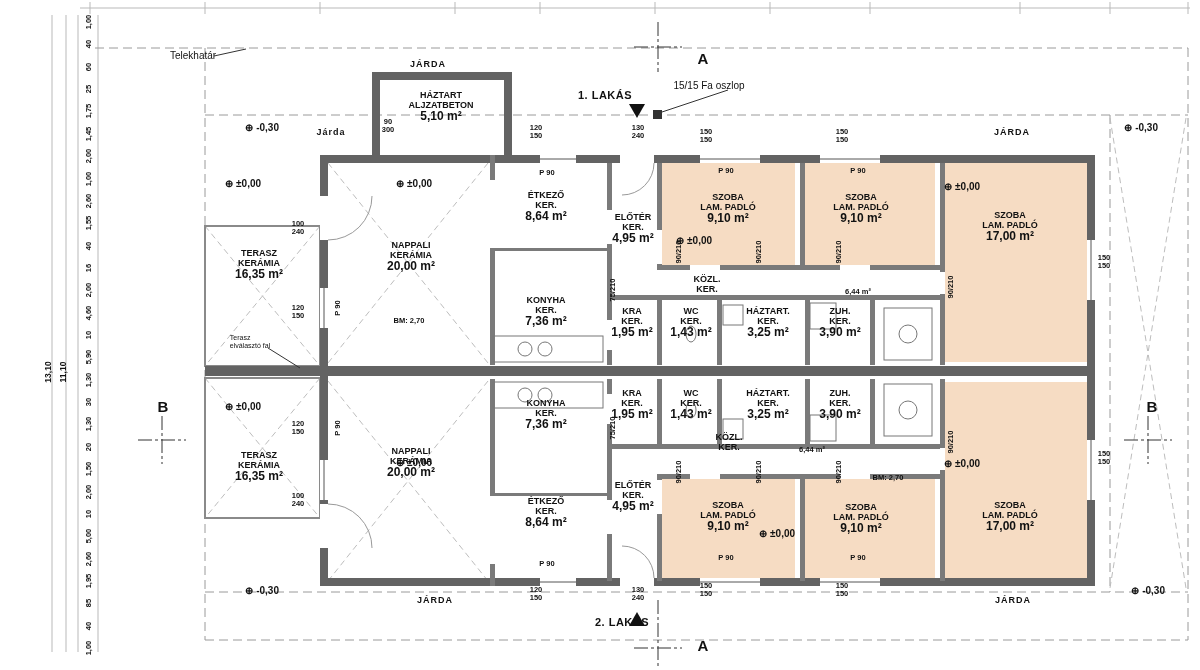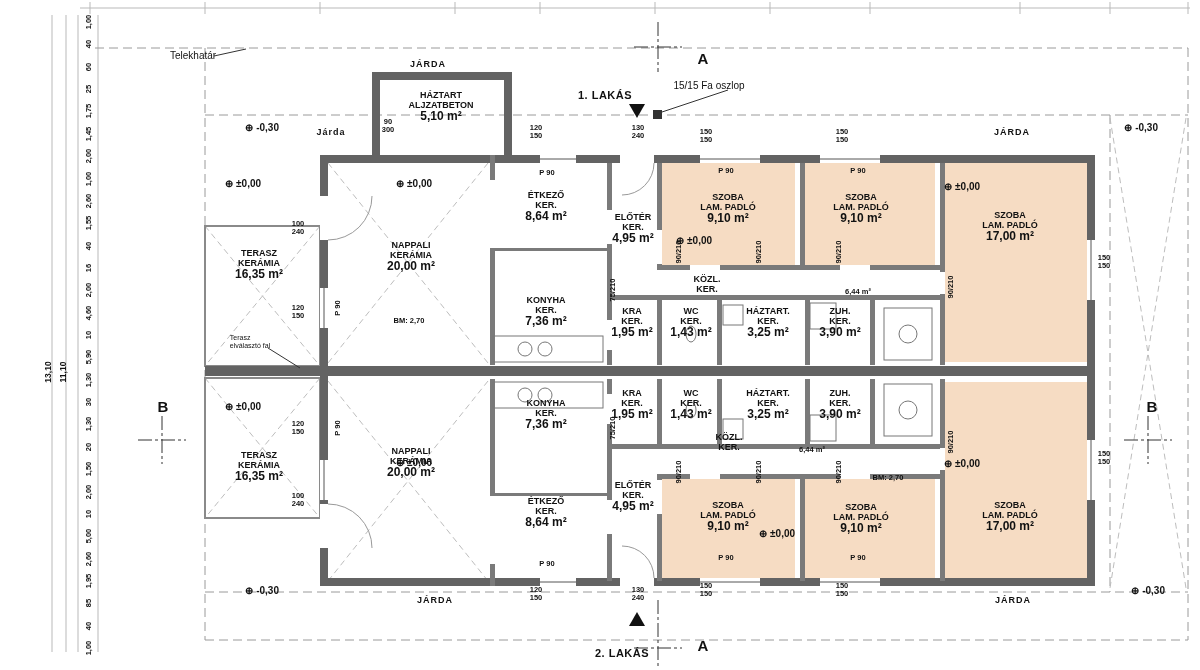--- a/index.html
+++ b/index.html
@@ -229,21 +229,21 @@
       <line x1="268" y1="348" x2="300" y2="368" stroke="#333" stroke-width="1"></line>
     </g>
   </svg>
 
   <div class="site-note" style="left:170px;top:50px">Telekhatár</div>
   <div class="site-note ctr" style="left:709px;top:86px">15/15 Fa oszlop</div>
   <div class="site-note ctr" style="left:250px;top:342px;font-size:7px">Terasz
 elválasztó fal</div>
 
   <div class="unit-label ctr" style="left:605px;top:95px">1. LAKÁS</div>
-  <div class="unit-label ctr" style="left:622px;top:653px">2. LAKÁS</div>
+  <div class="unit-label ctr" style="left:622px;top:622px">2. LAKÁS</div>
 
   <div class="section-letter ctr" style="left:703px;top:58px">A</div>
   <div class="section-letter ctr" style="left:703px;top:645px">A</div>
   <div class="section-letter ctr" style="left:163px;top:406px">B</div>
   <div class="section-letter ctr" style="left:1152px;top:406px">B</div>
 
   <div id="gen">
       <div class="room-label" style="left: 441px; top: 90px;">
         <div>HÁZTART</div>
         <div>ALJZATBETON</div>

